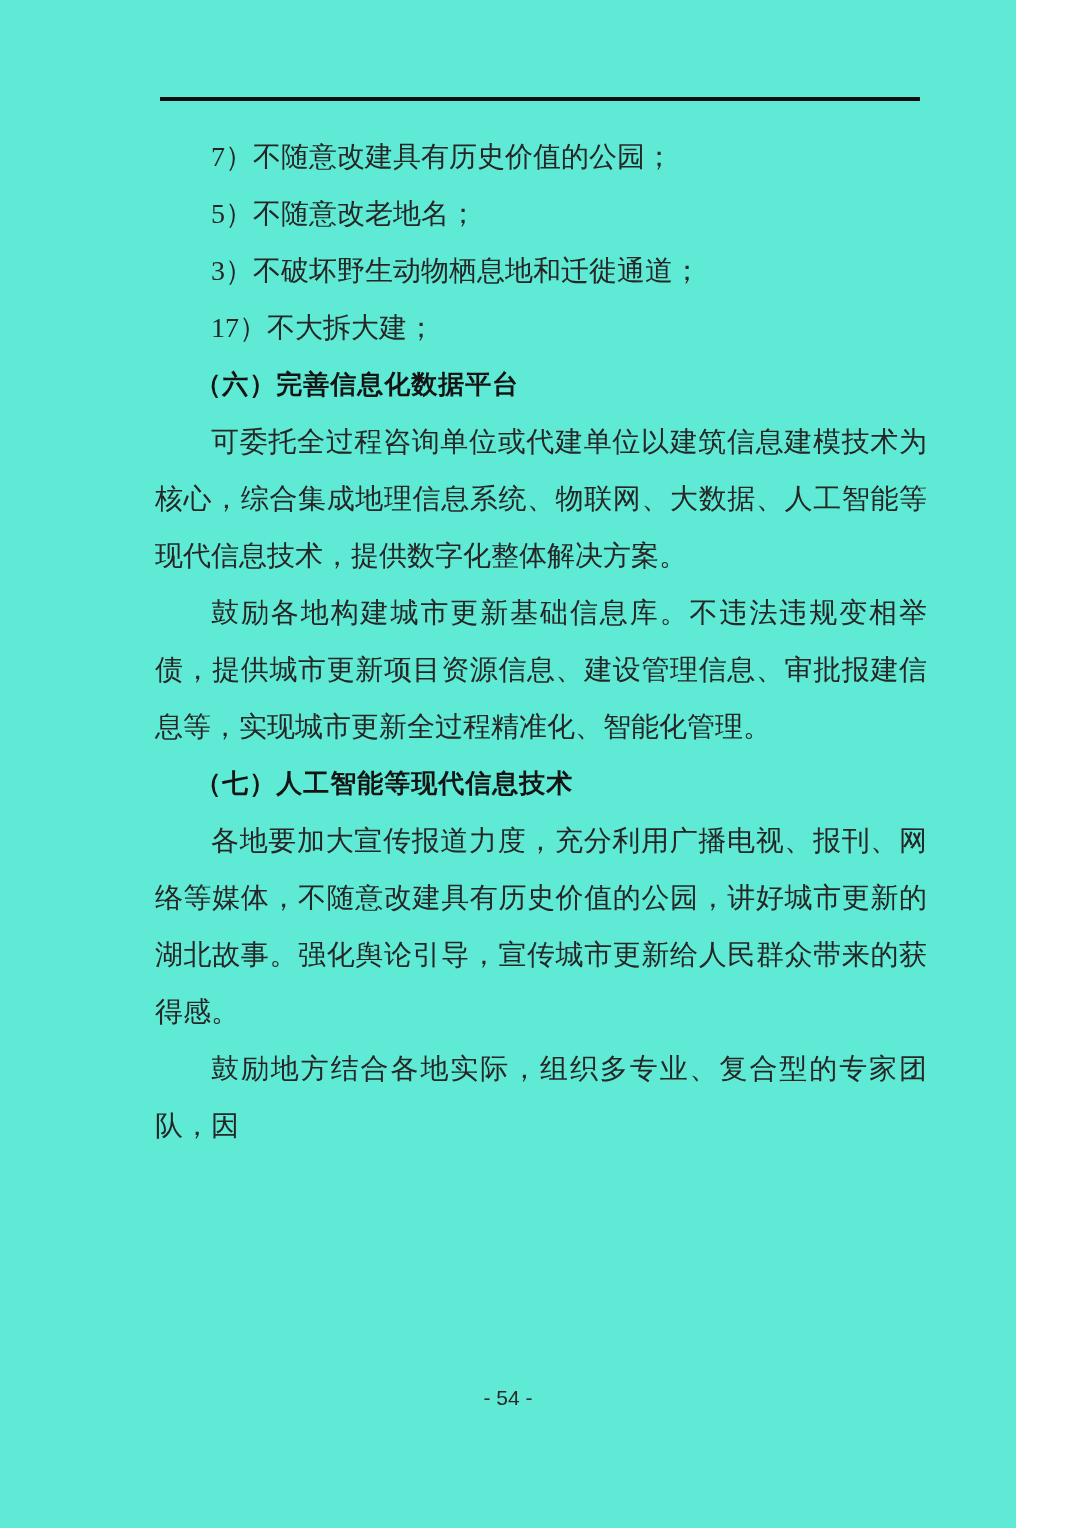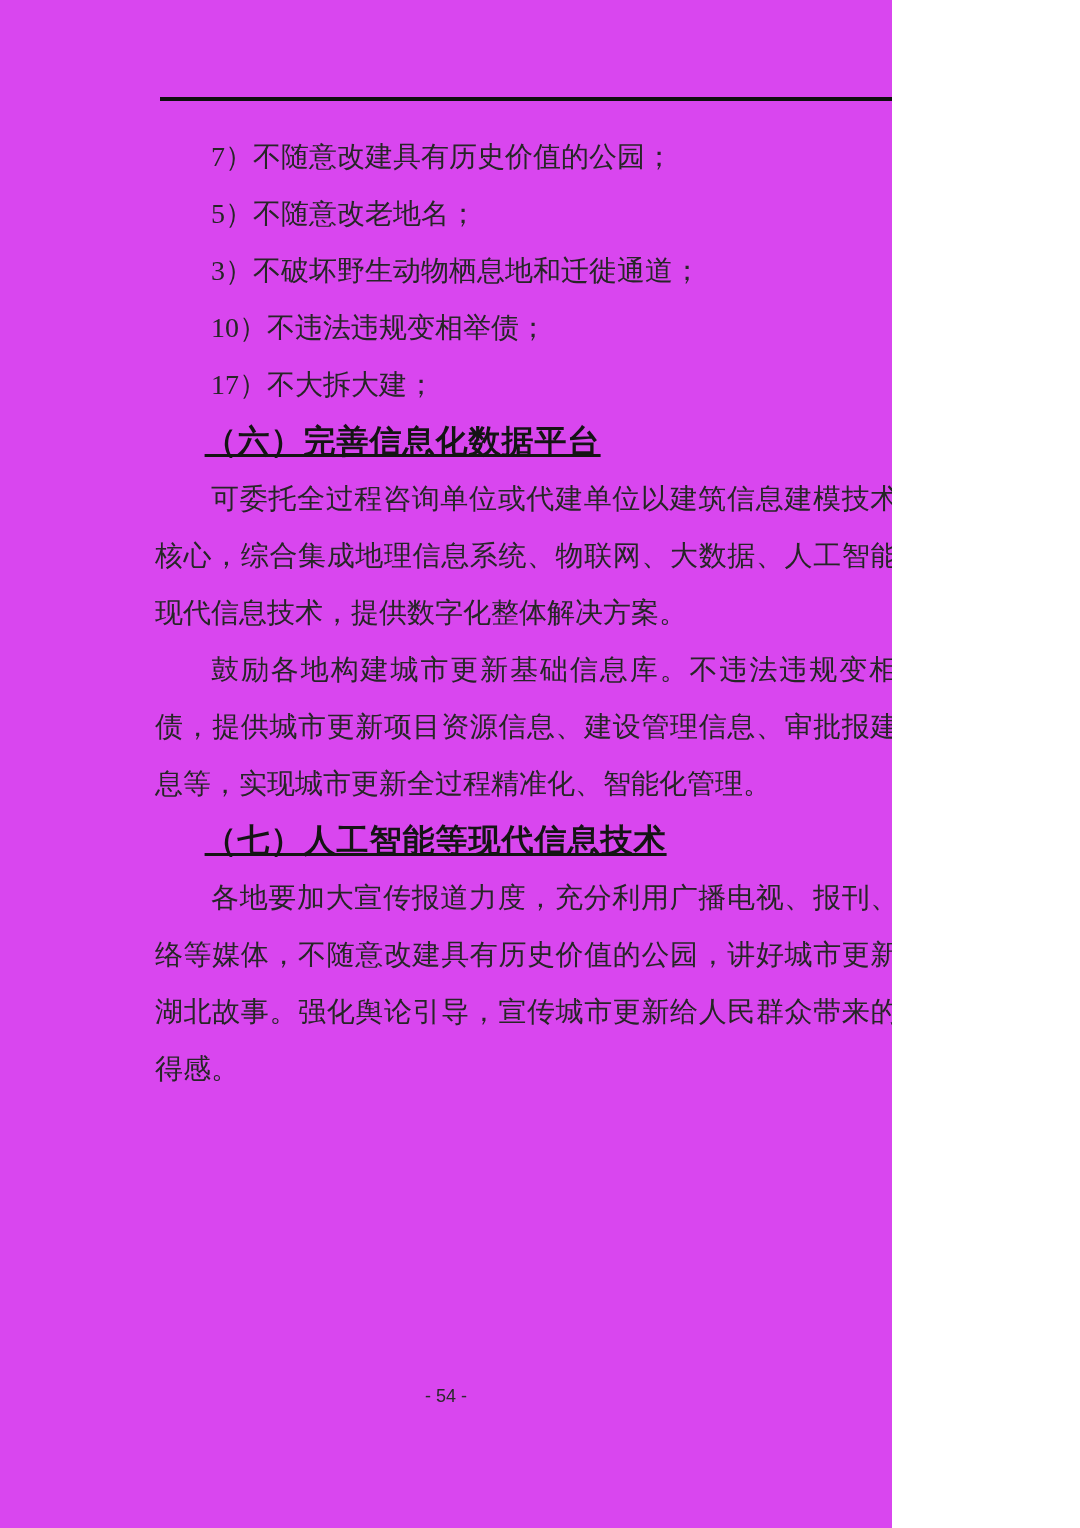--- a/index.html
+++ b/index.html
@@ -2,26 +2,27 @@
 <html lang="zh"><head>
 <meta charset="utf-8">
 <style>
   html, body {
     margin: 0;
     padding: 0;
     background: #ffffff;
   }
   .page {
     position: relative;
-    width: 892px;
+    width: 1000px;
     height: 1528px;
-    background: #d946ef;
+    background: #5eead4;
     overflow: hidden;
     font-family: "Liberation Serif", "DejaVu Serif", serif;
     color: #262626;
+    padding-left: 16px;
   }
   .top-rule {
     position: absolute;
     left: 160px;
     top: 97px;
     width: 760px;
     height: 4px;
     background: #0f0f0f;
   }
   .content {
@@ -39,58 +40,57 @@
   .list-item {
     text-indent: 2em;
     white-space: nowrap;
   }
   .para {
     text-indent: 2em;
     text-align: justify;
     text-justify: inter-ideograph;
   }
   .heading {
-    font-size: 32px;
+    font-size: 26px;
     line-height: 57px;
     font-weight: 700;
     color: #141414;
     text-indent: 1.55em;
     letter-spacing: 1px;
-    text-decoration: underline;
   }
   .footer {
     position: absolute;
     left: 0;
     top: 1386px;
     width: 100%;
     text-align: center;
     font-family: "Liberation Sans", "DejaVu Sans", sans-serif;
-    font-size: 18px;
+    font-size: 21px;
     color: #2a2a2a;
   }
 </style>
 </head>
 <body>
 
 <div class="page">
 
   <div class="top-rule"></div>
 
   <div class="content">
 
     <p class="list-item">7）不随意改建具有历史价值的公园；</p>
     <p class="list-item">5）不随意改老地名；</p>
     <p class="list-item">3）不破坏野生动物栖息地和迁徙通道；</p>
-    <p class="list-item">10）不违法违规变相举债；</p>
     <p class="list-item">17）不大拆大建；</p>
 
     <h2 class="heading">（六）完善信息化数据平台</h2>
     <p class="para">可委托全过程咨询单位或代建单位以建筑信息建模技术为核心，综合集成地理信息系统、物联网、大数据、人工智能等现代信息技术，提供数字化整体解决方案。</p>
     <p class="para">鼓励各地构建城市更新基础信息库。不违法违规变相举债，提供城市更新项目资源信息、建设管理信息、审批报建信息等，实现城市更新全过程精准化、智能化管理。</p>
 
     <h2 class="heading">（七）人工智能等现代信息技术</h2>
     <p class="para">各地要加大宣传报道力度，充分利用广播电视、报刊、网络等媒体，不随意改建具有历史价值的公园，讲好城市更新的湖北故事。强化舆论引导，宣传城市更新给人民群众带来的获得感。</p>
+    <p class="para">鼓励地方结合各地实际，组织多专业、复合型的专家团队，因</p>
 
   </div>
 
   <div class="footer">- 54 -</div>
 
 </div>
 
 </body></html>

